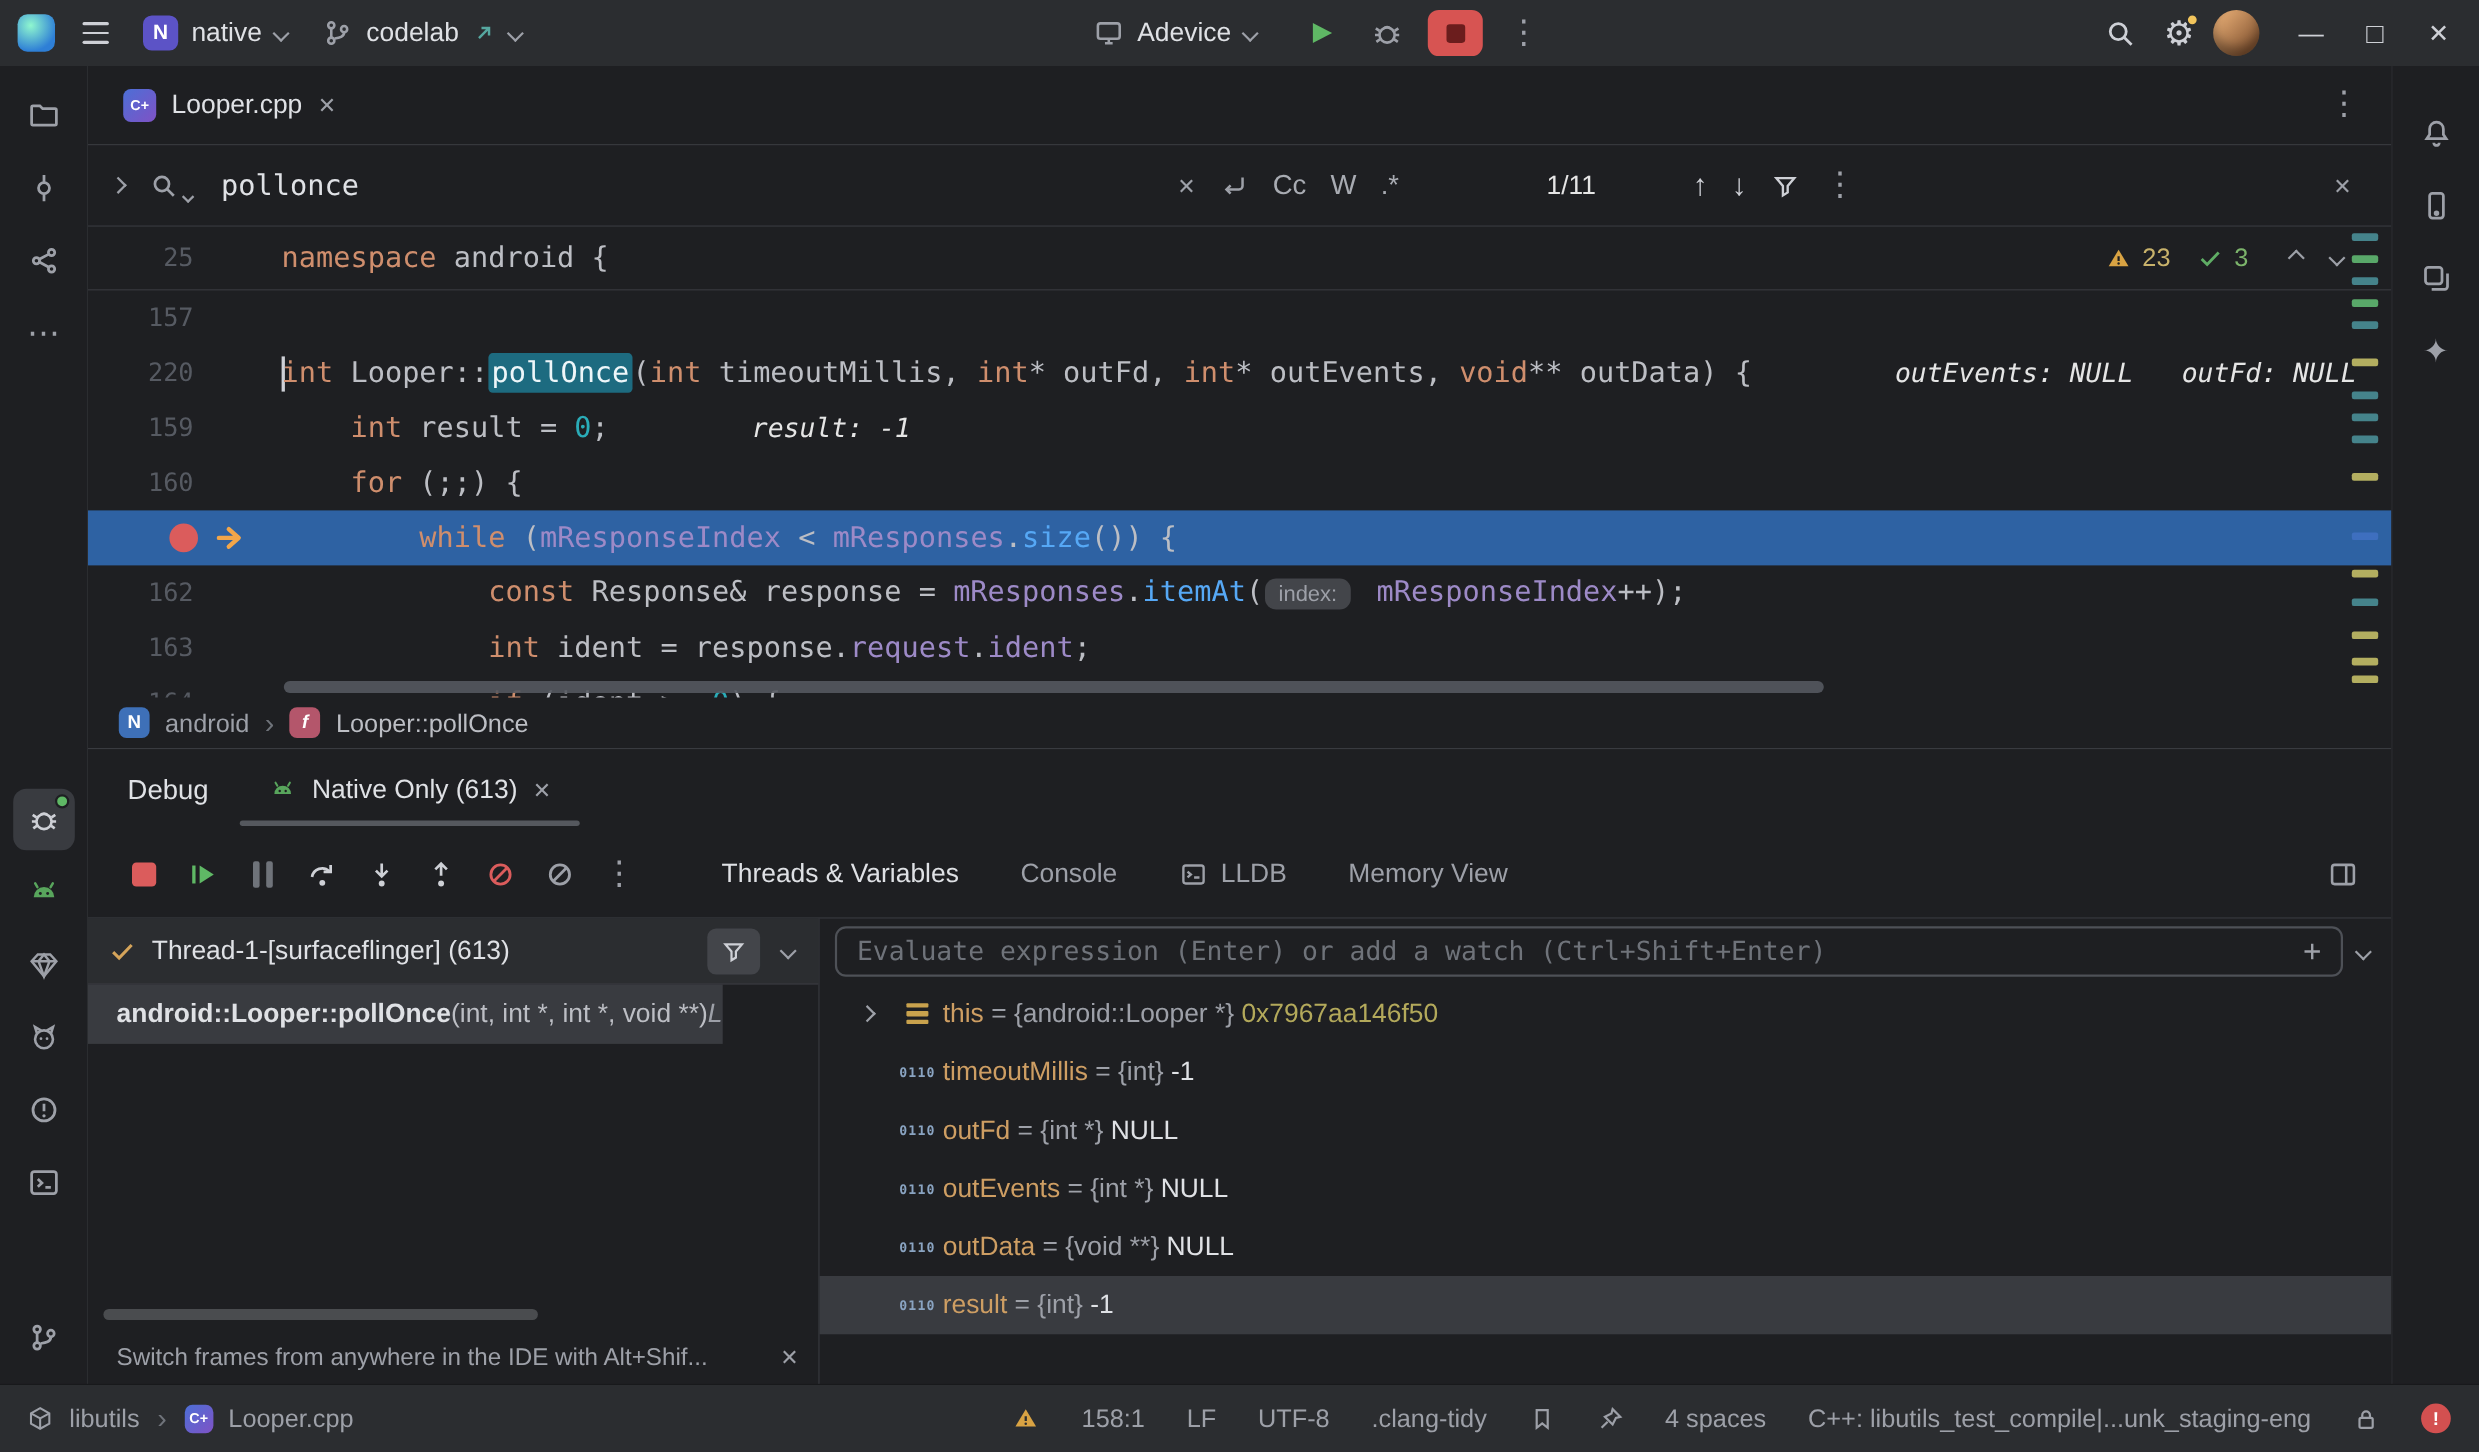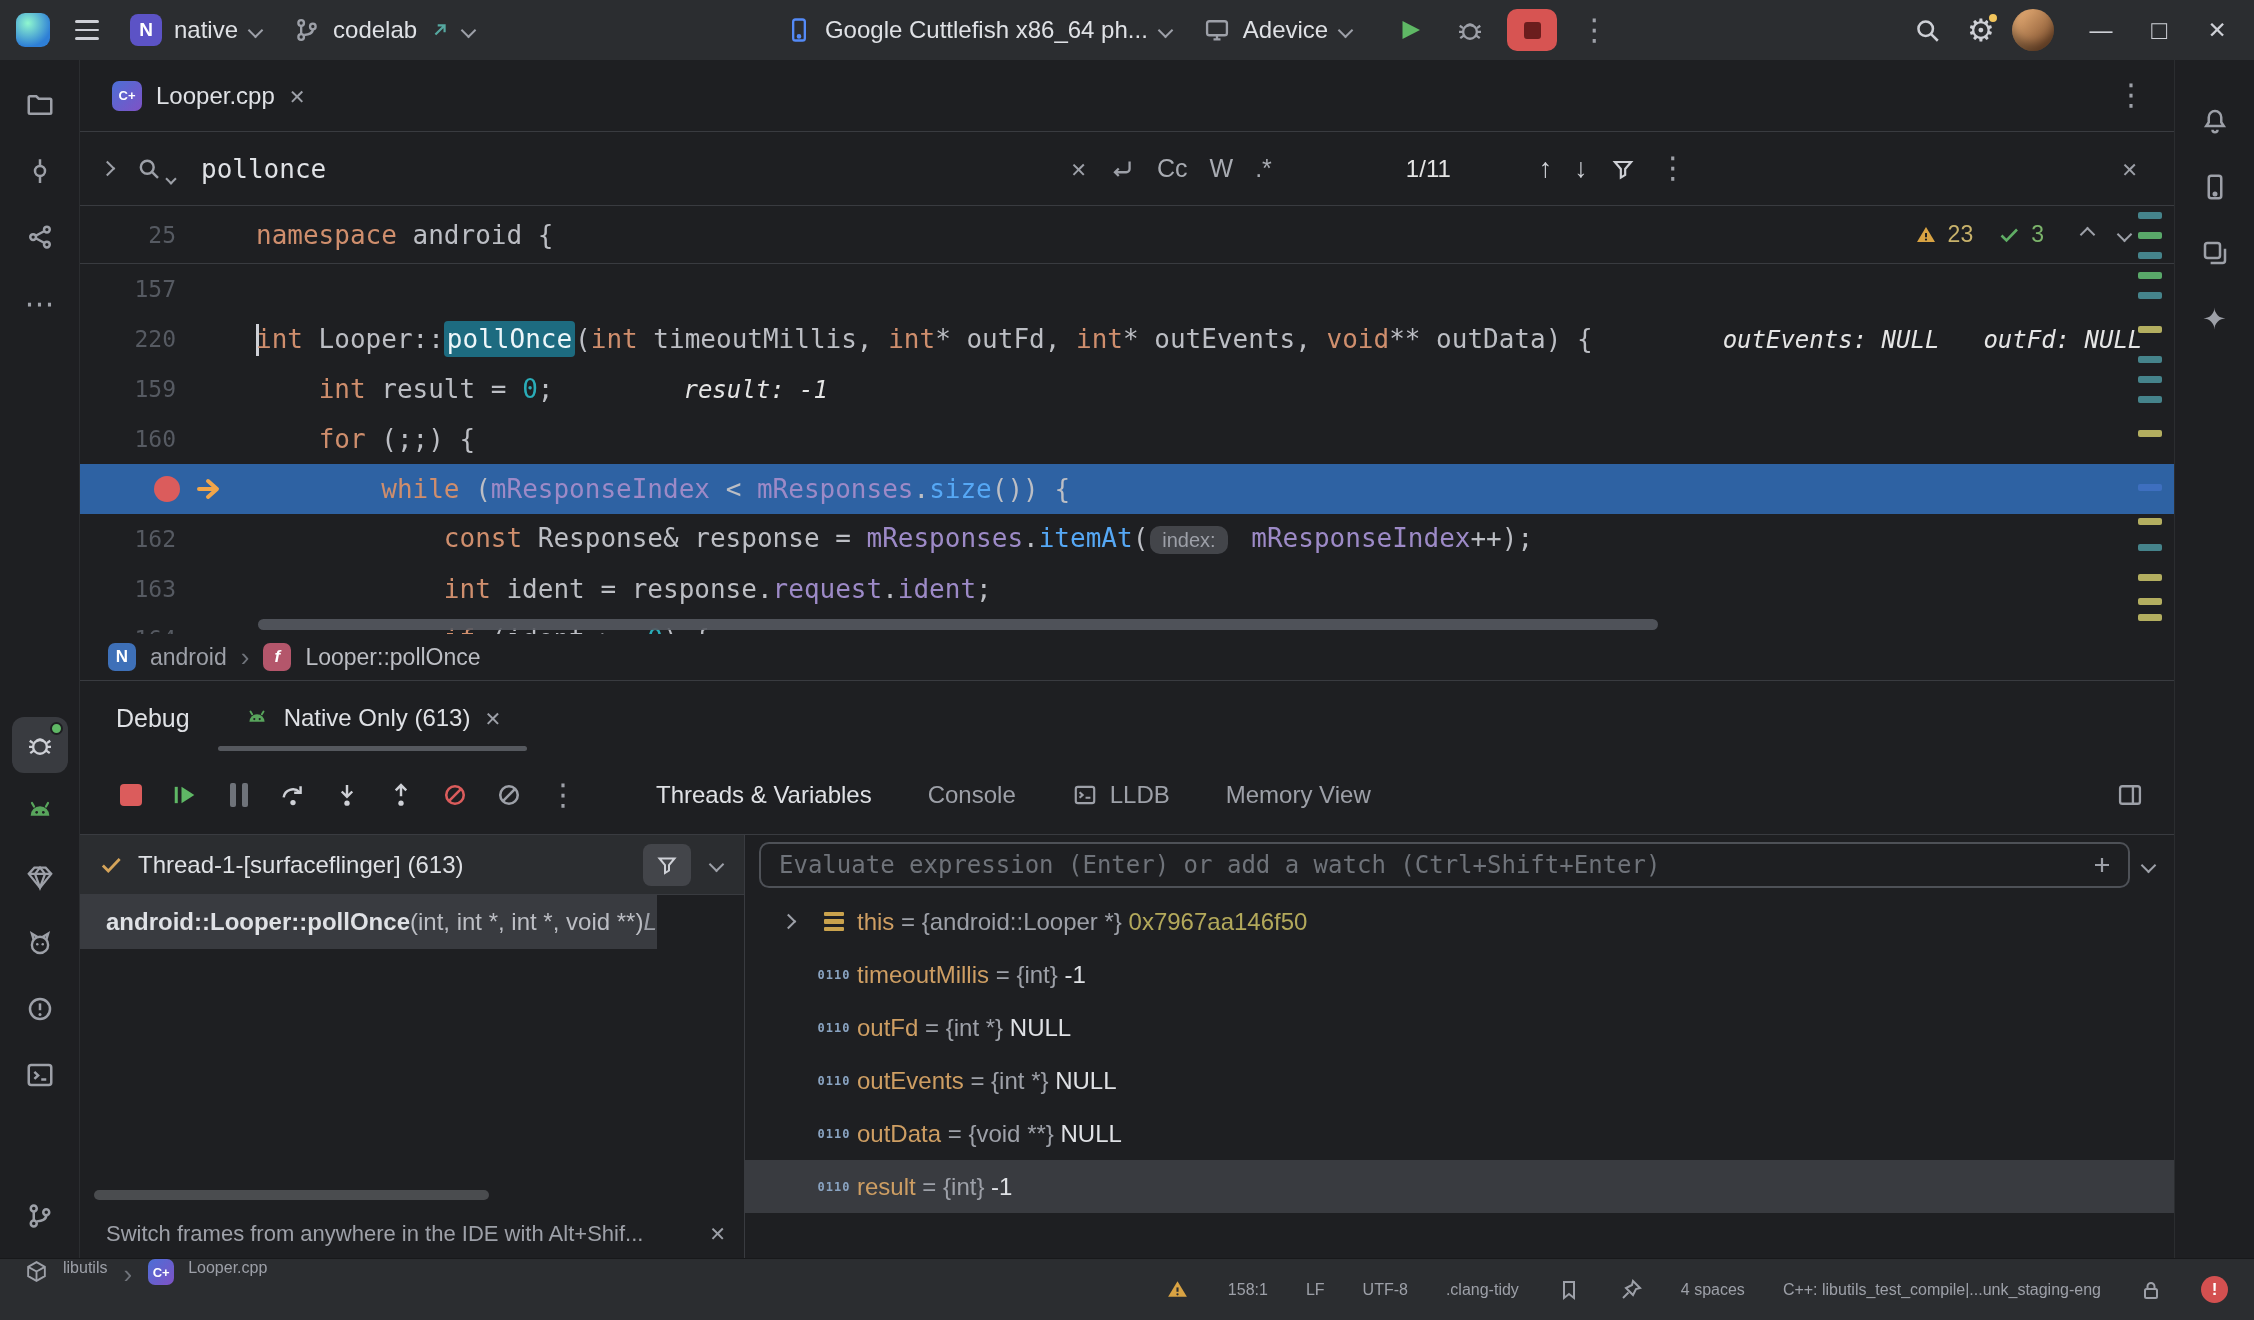--- a/index.html
+++ b/index.html
@@ -147,21 +147,21 @@
 .v-name{color:#CE9E63}
 .v-eq{color:#9DA0A8}
 .v-type{color:#9DA0A8}
 .v-val{color:#DFE1E5}
 .v-val.addr{color:#B3A95B}
 .prim-ic{display:flex;align-items:center;font-family:"DejaVu Sans Mono",monospace;font-size:12px;font-weight:700;color:#8AA4C2;line-height:12px;letter-spacing:1px}
 .obj-ic{display:flex;flex-direction:column;gap:3px}
 .obj-ic i{width:20px;height:4.5px;background:#C9A24D;border-radius:1px}
 
 
-.statusbar{height:62px;background:#2B2D30;border-top:1px solid #17181A;display:flex;padding:0 26px 0 24px;gap:14px;font-size:16px;color:#9DA0A8}
+.statusbar{height:62px;background:#2B2D30;border-top:1px solid #17181A;display:flex;align-items:center;padding:0 26px 0 24px;gap:14px;font-size:23px;color:#9DA0A8}
 .sb-right{margin-left:auto;display:flex;align-items:center;gap:38px}
 .red-badge{width:27px;height:27px;border-radius:50%;background:#D35050;display:grid;place-items:center}
 .red-badge::before{content:"!";color:#fff;font-size:17px;font-weight:700}
 .statusbar .bc-sep{margin:0 2px}
 </style>
 </head>
 <body>
 
 <div class="app">
 
@@ -192,30 +192,20 @@
       <span>
           <svg width="22" height="22" viewBox="0 0 24 24" fill="none" stroke="#56A8A0" stroke-width="2.4">
             <path d="M7 17L17 7M9.5 7H17v7.5"></path>
           </svg>
         </span>
       <span class="chev"></span>
     </div>
 
     <div class="tb-spacer"></div>
 
-    <div class="chip">
-      <span>
-          <svg width="28" height="28" viewBox="0 0 24 24" fill="none" stroke="#548AF7" stroke-width="2">
-            <rect x="7" y="3" width="10" height="18" rx="2"></rect>
-            <circle cx="12" cy="17.5" r="1" fill="#548AF7"></circle>
-          </svg>
-        </span>
-      <span>Google Cuttlefish x86_64 ph...</span>
-      <span class="chev"></span>
-    </div>
 
     <div class="chip">
       <span>
           <svg width="28" height="28" viewBox="0 0 24 24" fill="none" stroke="#9DA0A8" stroke-width="2">
             <rect x="3.5" y="4.5" width="17" height="12" rx="2"></rect>
             <path d="M9 20h6M12 16.5V20"></path>
           </svg>
         </span>
       <span>Adevice</span>
       <span class="chev"></span>

